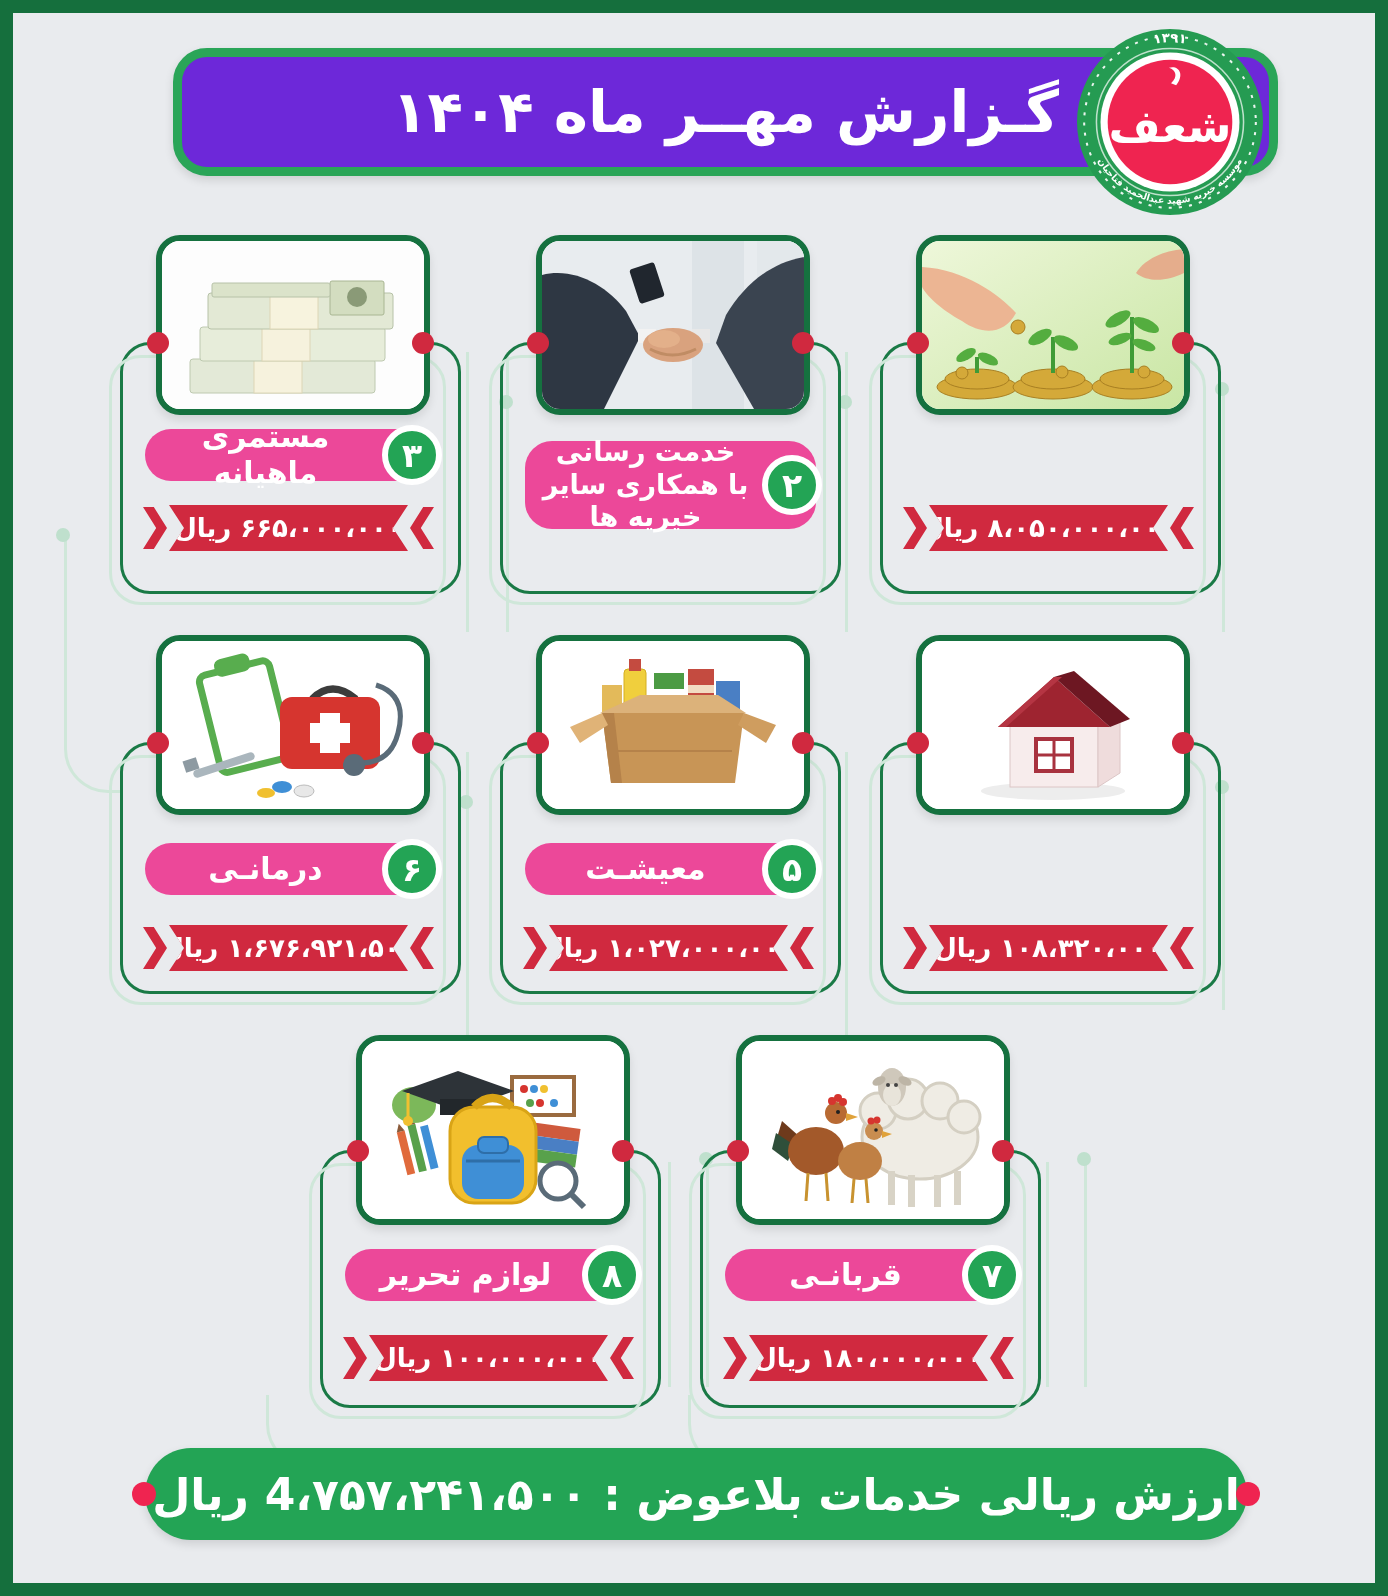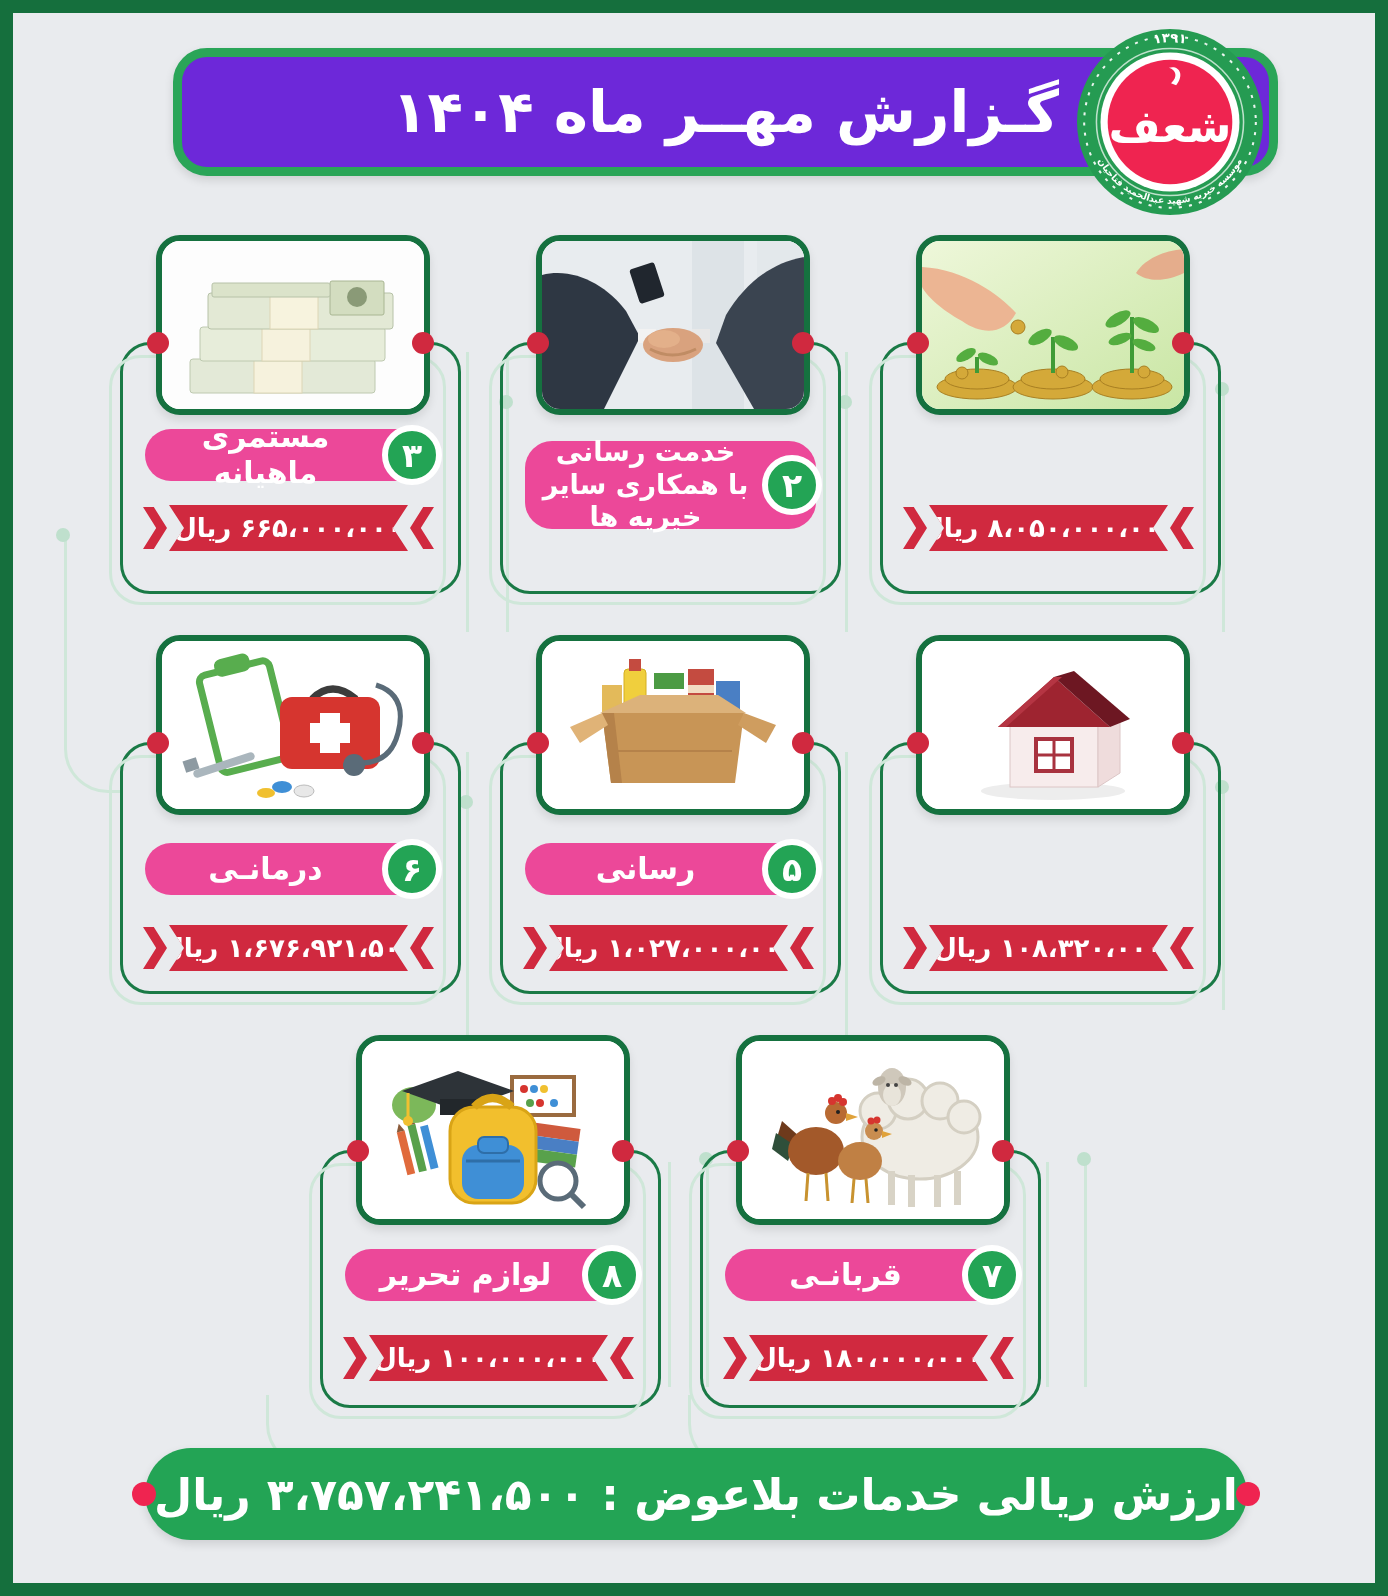--- a/index.html
+++ b/index.html
@@ -256,21 +256,21 @@
         <polygon points="60,72 202,72 193,142 69,142" fill="#c89556"></polygon>
         <polygon points="60,72 69,142 80,142 72,72" fill="#b5824a"></polygon>
         <polygon points="60,72 28,86 38,102 66,84" fill="#e0b377"></polygon>
         <polygon points="202,72 234,84 224,102 196,84" fill="#cf9d5f"></polygon>
         <line x1="72" y1="110" x2="190" y2="110" stroke="#b5824a" stroke-width="2"></line>
       </svg>
     </div>
     <span class="cdot l"></span>
     <span class="cdot r"></span>
     <div class="pill">
-      <span class="ptext">رسانی</span>
+      <span class="ptext">معیشـت</span>
       <span class="badge">۵</span>
     </div>
     <div class="ribbon">
       <span class="chev l"></span>
       <div class="rbody">۱،۰۲۷،۰۰۰،۰۰۰ ریال</div>
       <span class="chev r"></span>
     </div>
   </div>
 
   <div class="card row2" style="left:120px;top:742px;width:335px;height:246px">
@@ -416,17 +416,17 @@
     <div class="ribbon">
       <span class="chev l"></span>
       <div class="rbody">۱۰۰،۰۰۰،۰۰۰ ریال</div>
       <span class="chev r"></span>
     </div>
   </div>
 
   <div class="footer">
     <span class="fdot l"></span>
     <span>ارزش ریالی خدمات بلاعوض :</span>
-    <span>۳،۷۵۷،۲۴۱،۵۰۰</span>
+    <span>4،۷۵۷،۲۴۱،۵۰۰</span>
     <span>ریال</span>
     <span class="fdot r"></span>
   </div>
 </div>
 
 </body></html>

